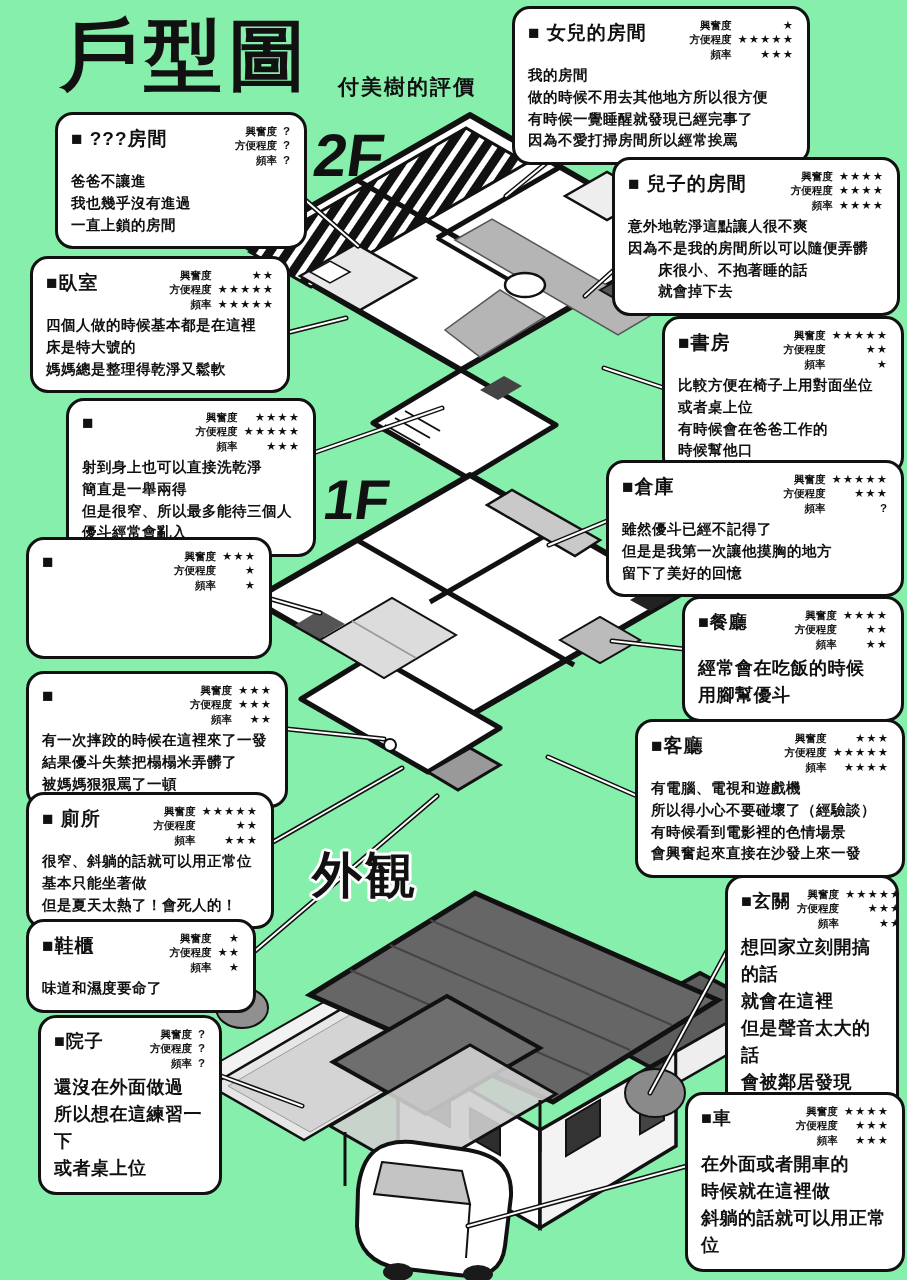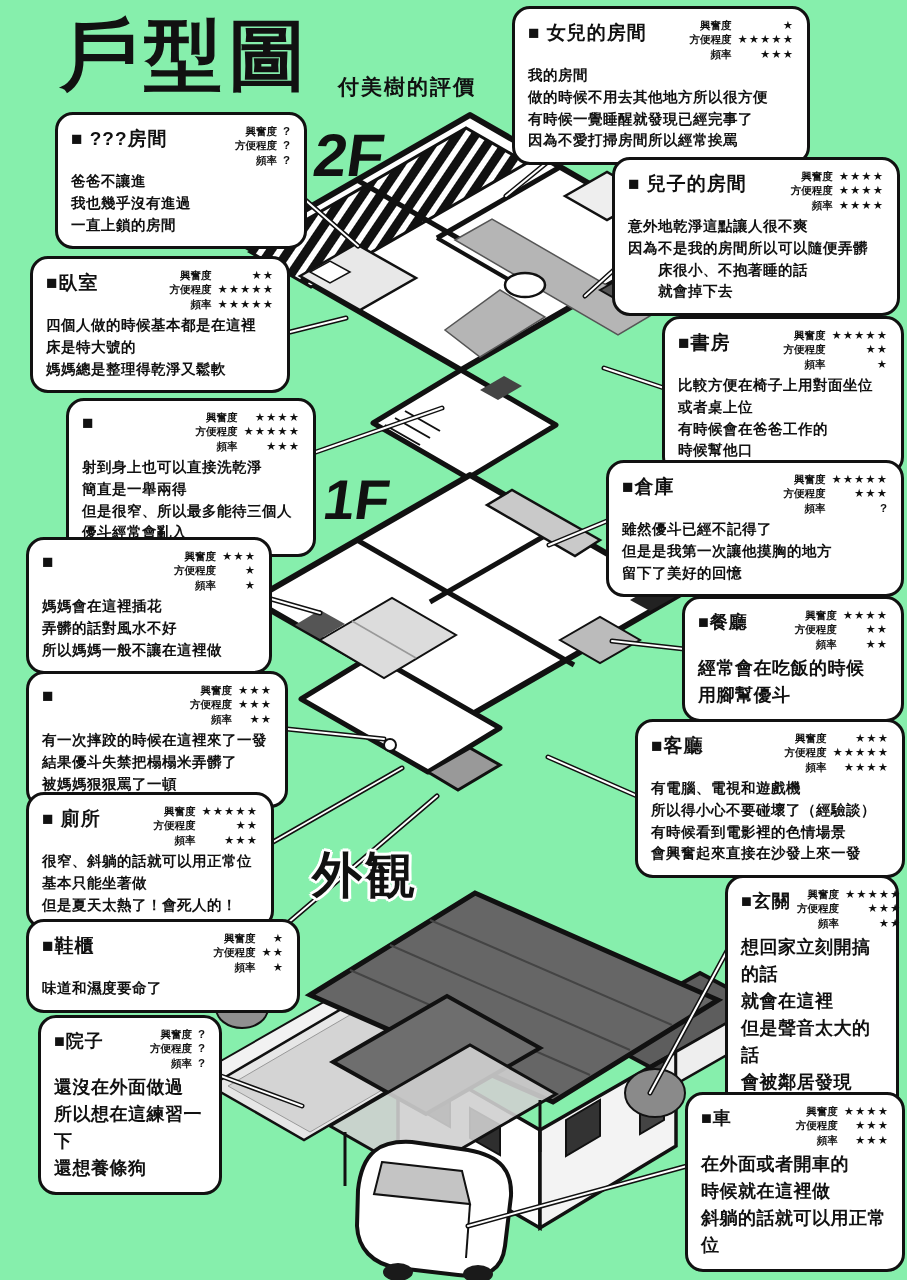--- a/index.html
+++ b/index.html
@@ -373,23 +373,20 @@
               <td class="rl">方便程度</td>
               <td class="rv">★</td>
             </tr>
         <tr>
               <td class="rl">頻率</td>
               <td class="rv">★</td>
             </tr>
       </tbody>
         </table>
       </div>
-    <div class="box-text">媽媽會在這裡插花
-弄髒的話對風水不好
-所以媽媽一般不讓在這裡做</div>
   </div>
 
   <div class="box narrow" style="left:682px;top:596px;width:222px;min-height:104px">
     <div class="box-head">
         <div class="room-name">■餐廳</div>
       <table class="ratings">
         <tbody>
             <tr>
               <td class="rl">興奮度</td>
               <td class="rv">★★★★</td>
@@ -505,21 +502,21 @@
       </tbody>
         </table>
       </div>
     <div class="box-text">想回家立刻開搞的話
 就會在這裡
 但是聲音太大的話
 會被鄰居發現
 所以要小聲一點</div>
   </div>
 
-  <div class="box" style="left:26px;top:919px;width:274px;min-height:90px">
+  <div class="box" style="left:26px;top:919px;width:230px;min-height:90px">
     <div class="box-head">
         <div class="room-name">■鞋櫃</div>
       <table class="ratings">
         <tbody>
             <tr>
               <td class="rl">興奮度</td>
               <td class="rv">★</td>
             </tr>
         <tr>
               <td class="rl">方便程度</td>
@@ -550,21 +547,21 @@
             </tr>
         <tr>
               <td class="rl">頻率</td>
               <td class="rv">?</td>
             </tr>
       </tbody>
         </table>
       </div>
     <div class="box-text">還沒在外面做過
 所以想在這練習一下
-還想養條狗</div>
+或者桌上位</div>
   </div>
 
   <div class="box narrow" style="left:685px;top:1092px;width:220px;min-height:146px">
     <div class="box-head">
         <div class="room-name">■車</div>
       <table class="ratings">
         <tbody>
             <tr>
               <td class="rl">興奮度</td>
               <td class="rv">★★★★</td>

